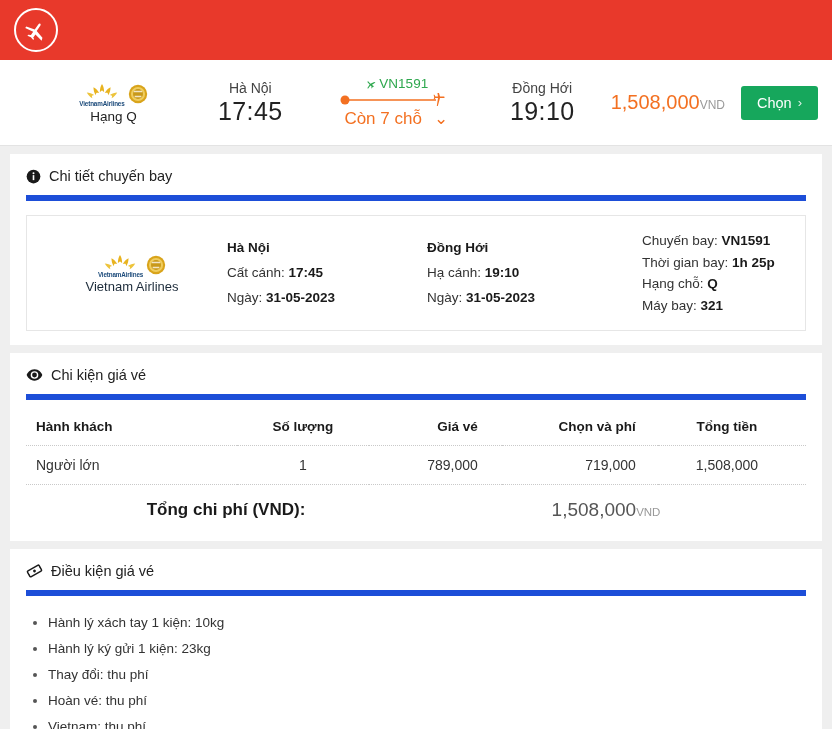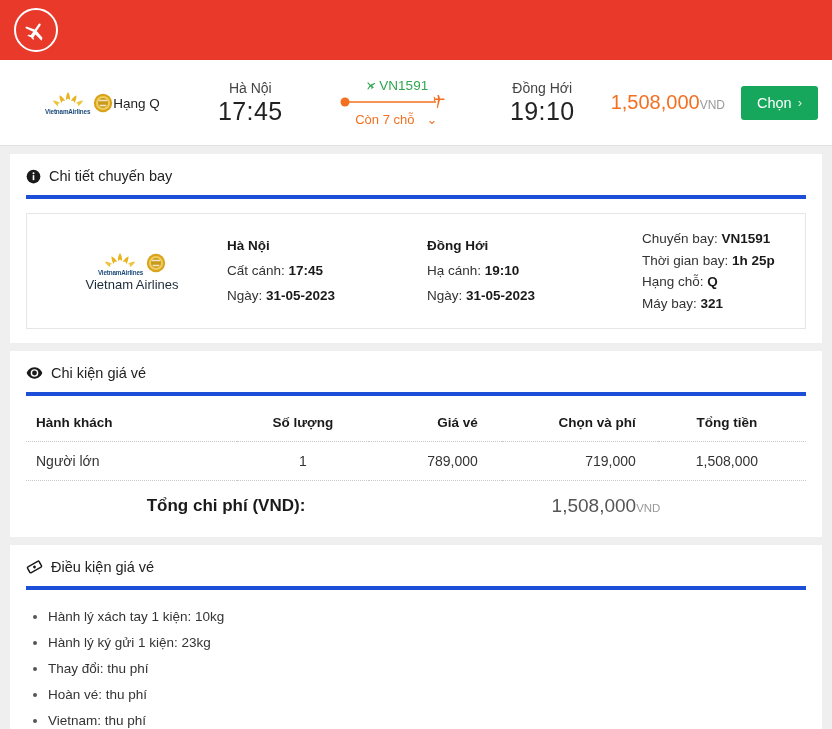--- a/index.html
+++ b/index.html
@@ -29,35 +29,35 @@
   .hdr-code { font-style: italic; font-size: 13.5px; letter-spacing: .2px; }
   .hdr-arrow { display: inline-flex; align-items: center; }
   .hdr-date { font-style: italic; font-size: 12.5px; margin-top: 3px; }
 
   
   .summary {
     background: #fff; height: 86px;
     display: flex; align-items: center;
     border-bottom: 1px solid #e3e3e3;
   }
-  .s-airline { width: 150px; display: flex; flex-direction: row; align-items: center; margin-left: 45px; }
+  .s-airline { width: 150px; display: flex; flex-direction: column; align-items: center; margin-left: 45px; }
   .va-logo { display: flex; align-items: center; justify-content: center; gap: 3px; }
   .va-mark { display: flex; flex-direction: column; align-items: center; }
   .va-word { font-size: 6.3px; font-weight: bold; color: #1b4a7a; letter-spacing: -.15px; margin-top: -1px; }
   .va-seal { width: 20px; height: 20px; flex: 0 0 auto; }
   .s-class { font-size: 13.5px; color: #222; margin-top: 2px; }
 
   .s-dep, .s-arr { width: 150px; text-align: center; }
   .s-city { font-size: 14px; color: #444; margin-bottom: 1px; }
   .s-time { font-size: 25px; color: #222; letter-spacing: .4px; }
 
   .s-route { width: 170px; text-align: center; }
   .s-flightno { font-size: 13.5px; color: #2fa84f; display: flex; align-items: center; justify-content: center; gap: 3px; }
   .s-line { display: flex; align-items: center; justify-content: center; margin: 2px 0 1px; }
-  .s-seats { font-size: 13px; color: #f37021; display: inline-flex; align-items: center; gap: 12px; cursor: pointer; }
+  .s-seats { font-size: 17px; color: #f37021; display: inline-flex; align-items: center; gap: 12px; cursor: pointer; }
 
   .s-price { flex: 1; text-align: right; padding-right: 16px; }
   .price-amt { font-size: 20px; color: #f37021; }
   .price-cur { font-size: 12px; color: #9a9a9a; }
   .s-btn { padding-right: 14px; }
   .btn-choose {
     background: #16a75c; color: #fff; border: none;
     font-size: 14.5px; font-family: inherit;
     padding: 9px 16px; border-radius: 3px; cursor: pointer;
     display: inline-flex; align-items: center; gap: 6px;
@@ -65,21 +65,21 @@
   .btn-choose .chev { font-size: 13px; opacity: .85; }
 
   
   .card {
     background: #fff; margin: 8px 10px 0 10px;
     padding: 14px 16px 14px 16px;
   }
   .card-title {
     display: flex; align-items: center; gap: 8px;
     font-size: 14.5px; color: #222; padding-bottom: 11px;
-    border-bottom: 4px solid #1d4ed8;
+    border-bottom: 6px solid #1d4ed8;
   }
   .card-title svg { display: block; flex: 0 0 auto; }
 
   
   .fd-box {
     border: 1px solid #e6e6e6; margin-top: 14px;
     display: flex; align-items: center; padding: 14px 10px; min-height: 92px;
   }
   .fd-logo { width: 190px; display: flex; flex-direction: column; align-items: center; }
   .fd-logo-name { font-size: 13px; color: #1c2b3a; margin-top: 1px; }

